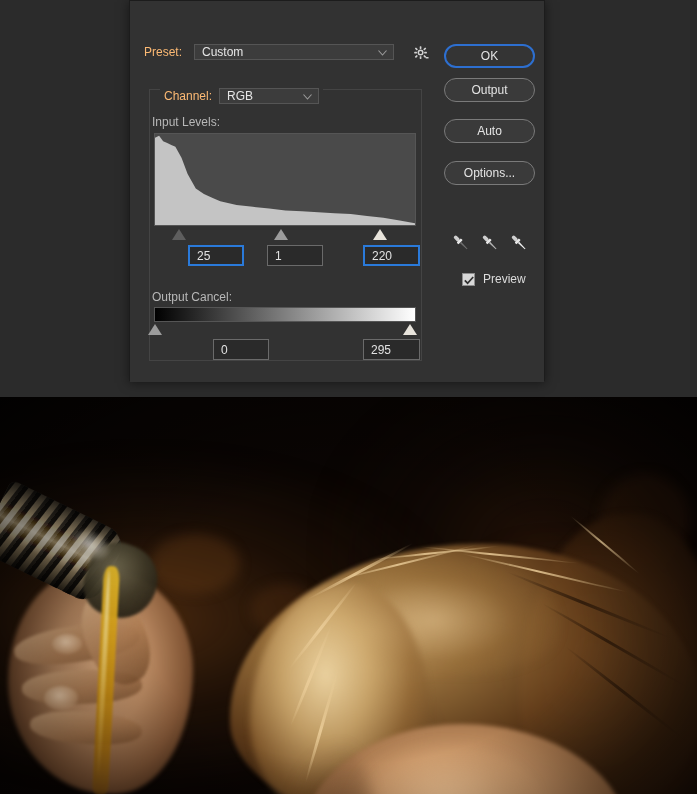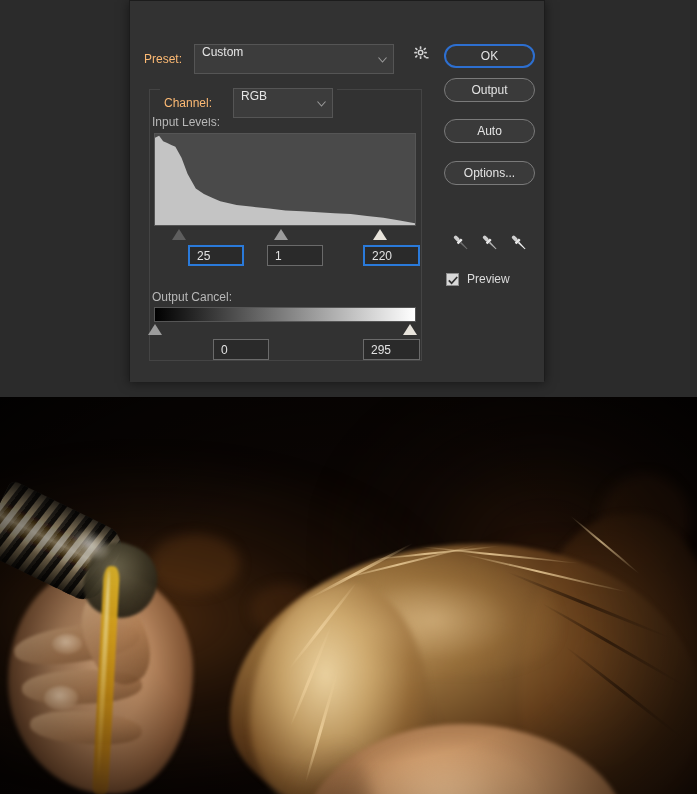--- a/index.html
+++ b/index.html
@@ -192,25 +192,25 @@
   }
 
   .row-preset { position: absolute; left: 14px; top: 13px; display: flex; align-items: center; }
   .lbl { color: #fdba74; font-size: 12px; }
   .lbl-preset { width: 50px; }
 
   .select {
     position: relative;
     background: #3c3c3c;
     border: 1px solid #555;
-    height: 30px;
+    height: 16px;
     box-sizing: border-box;
     color: #e6e6e6;
     font-size: 12px;
-    display: flex; align-items: flex-start;
+    display: flex; align-items: flex-end;
     padding-left: 7px;
     cursor: pointer;
   }
   .select .chev {
     position: absolute; right: 6px; top: 50%; transform: translateY(-50%);
   }
   .select-preset { width: 200px; }
   .select-channel { width: 100px; }
 
   .gear {
@@ -223,21 +223,21 @@
   .groupbox {
     position: absolute; left: 19px; top: 58px; width: 273px; height: 272px;
     border: 1px solid #444;
     box-sizing: border-box;
   }
   .row-channel {
     position: absolute; left: 30px; top: 57px;
     display: flex; align-items: center; z-index: 3;
     background: #323232; padding: 0 4px;
   }
-  .lbl-channel { margin-right: 21px; }
+  .lbl-channel { margin-right: 7px; }
 
   .sect-label { position: absolute; color: #b8b8b8; font-size: 12px; }
   .lbl-input  { left: 22px; top: 84px; }
   .lbl-output { left: 22px; top: 259px; }
 
   .histo {
     position: absolute; left: 24px; top: 102px; width: 262px; height: 93px;
     background: #4a4a4a;
     border: 1px solid #555;
     box-sizing: border-box;
@@ -298,21 +298,21 @@
   .btn-auto   { top: 88px; }
   .btn-options{ top: 130px; }
 
   .droppers { position: absolute; left: 320px; top: 201px; width: 80px; height: 24px; }
   .dropper { position: absolute; width: 22px; height: 22px; cursor: pointer; }
   .dp1 { left: 0px; }
   .dp2 { left: 29px; }
   .dp3 { left: 58px; }
 
   .preview-row {
-    position: absolute; left: 316px; top: 241px;
+    position: absolute; left: 332px; top: 241px;
     display: flex; align-items: flex-end; cursor: pointer;
   }
   .checkbox {
     width: 13px; height: 13px; background: #d8d8d8;
     border: 1px solid #8d8d8d; box-sizing: border-box;
     display: flex; align-items: center; justify-content: center;
     margin-right: 8px;
   }
   .preview-lbl { color: #dcdcdc; font-size: 12px; }
 </style>

